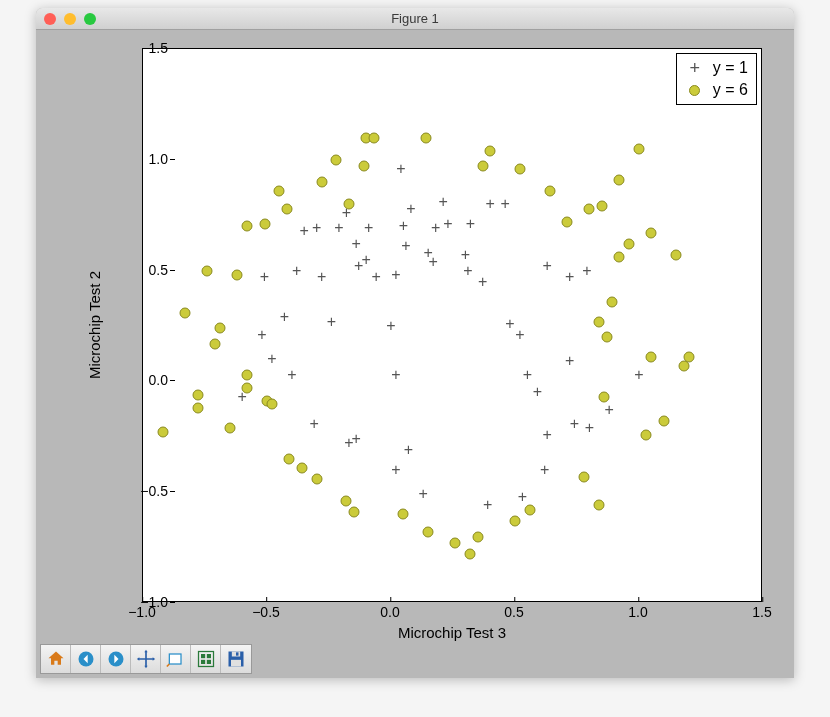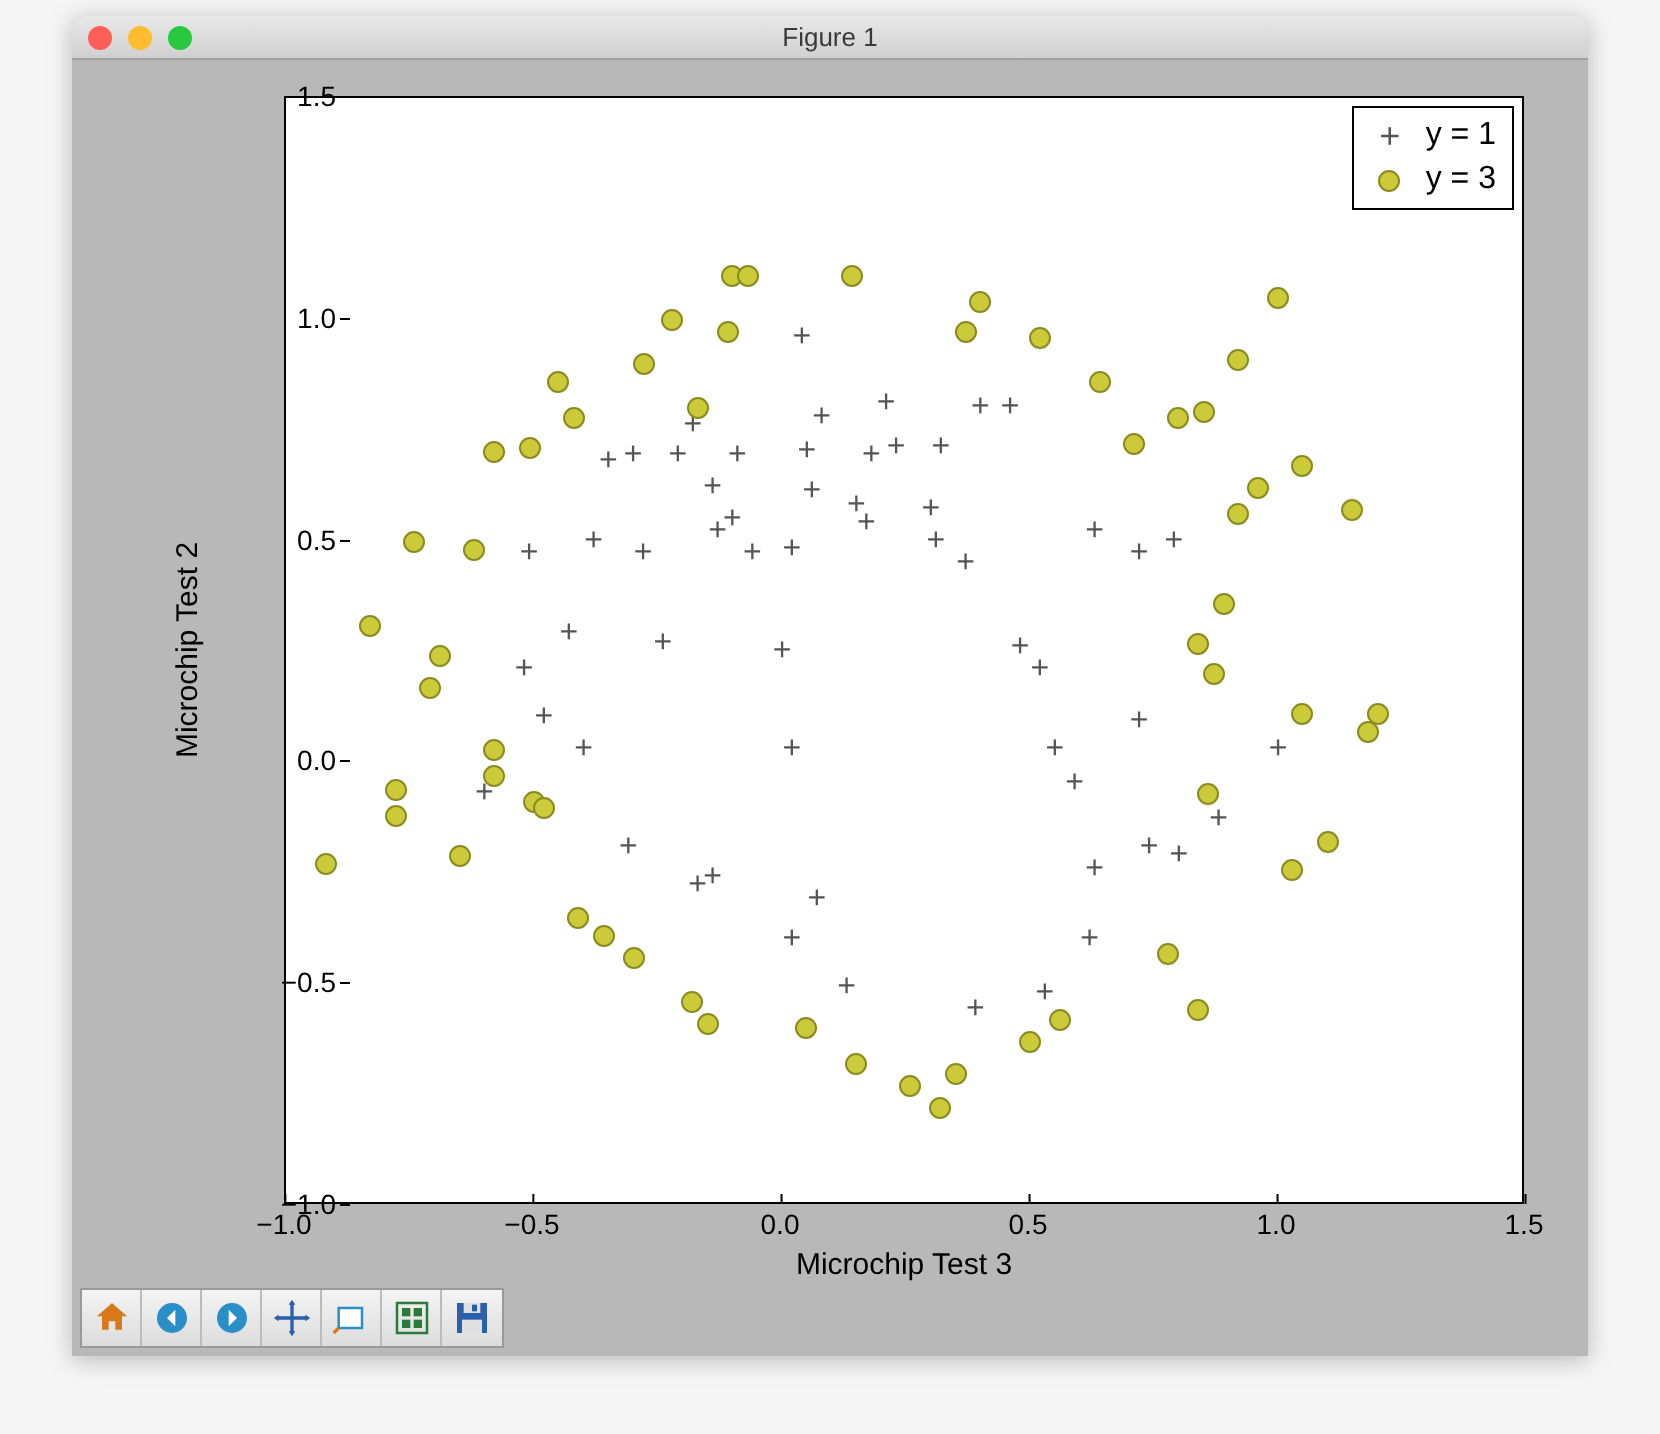--- a/index.html
+++ b/index.html
@@ -53,21 +53,21 @@
         <div class="legend-row">
           <span class="legend-marker">
               <span class="marker-plus">+</span>
             </span>
           <span>y = 1</span>
         </div>
         <div class="legend-row">
           <span class="legend-marker">
               <span class="marker-circle"></span>
             </span>
-          <span>y = 3</span>
+          <span>y = 6</span>
         </div>
       </div>
     <span class="pt pt-plus" style="left: 260.4px; top: 177.28px;">+</span>
         <span class="pt pt-plus" style="left: 225.68px; top: 179.496px;">+</span>
         <span class="pt pt-plus" style="left: 195.92px; top: 179.496px;">+</span>
         <span class="pt pt-plus" style="left: 153.76px; top: 221.6px;">+</span>
         <span class="pt pt-plus" style="left: 121.52px; top: 228.248px;">+</span>
         <span class="pt pt-plus" style="left: 119.04px; top: 285.864px;">+</span>
         <span class="pt pt-plus" style="left: 148.8px; top: 325.752px;">+</span>
         <span class="pt pt-plus" style="left: 171.12px; top: 374.504px;">+</span>

